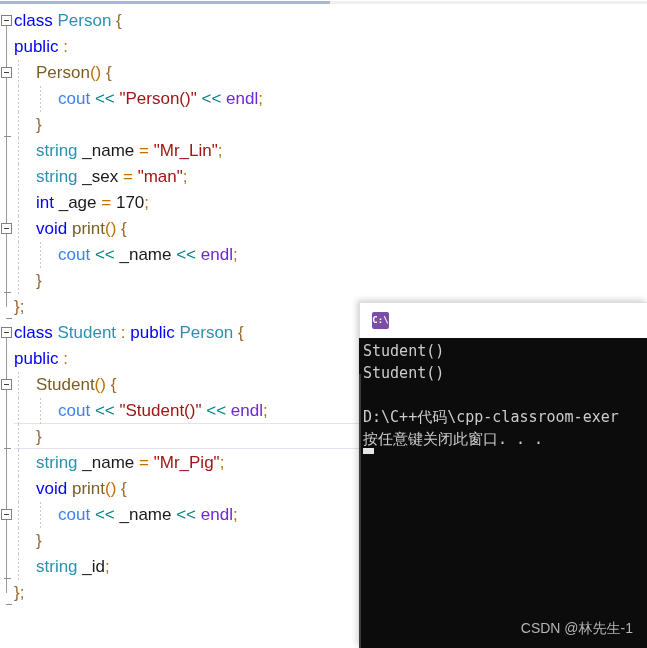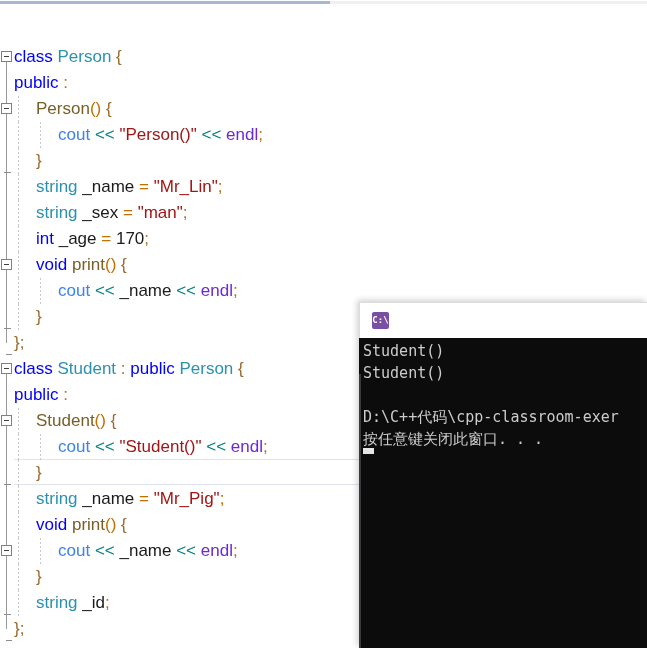--- a/index.html
+++ b/index.html
@@ -34,21 +34,20 @@
     width: 330px; height: 3px;
     background: #a9b6d4;
   }
 
   
   #editor {
     position: absolute;
     top: 5px; left: 0;
     width: 647px; height: 584px;
     background: #ffffff;
-    margin-top: 36px;
   }
 
   
   #gutter {
     position: absolute;
     top: 0; left: 0;
     width: 14px; height: 643px;
   }
   #gutter .vline {
     position: absolute;
@@ -310,15 +309,16 @@
   <div id="console-body">
     <div id="console-left-edge"></div>
     <div id="console-lines">
         <div class="console-line" style="top: 2px;">Student()</div>
         <div class="console-line" style="top: 24px;">Student()</div>
         <div class="console-line" style="top: 46px;"></div>
         <div class="console-line" style="top: 68px;">D:\C++代码\cpp-classroom-exer</div>
         <div class="console-line" style="top: 90px;">按任意键关闭此窗口. . .</div>
       </div>
     <div id="console-cursor"></div>
+    <div id="console-watermark">CSDN @林先生-1</div>
   </div>
 
 </div>
 
 </body></html>

